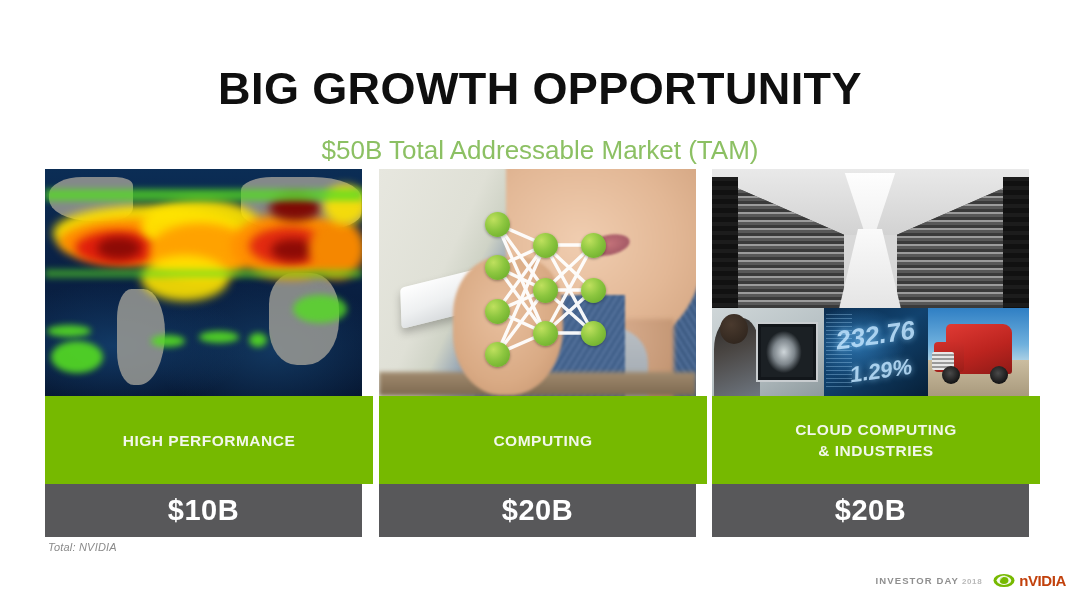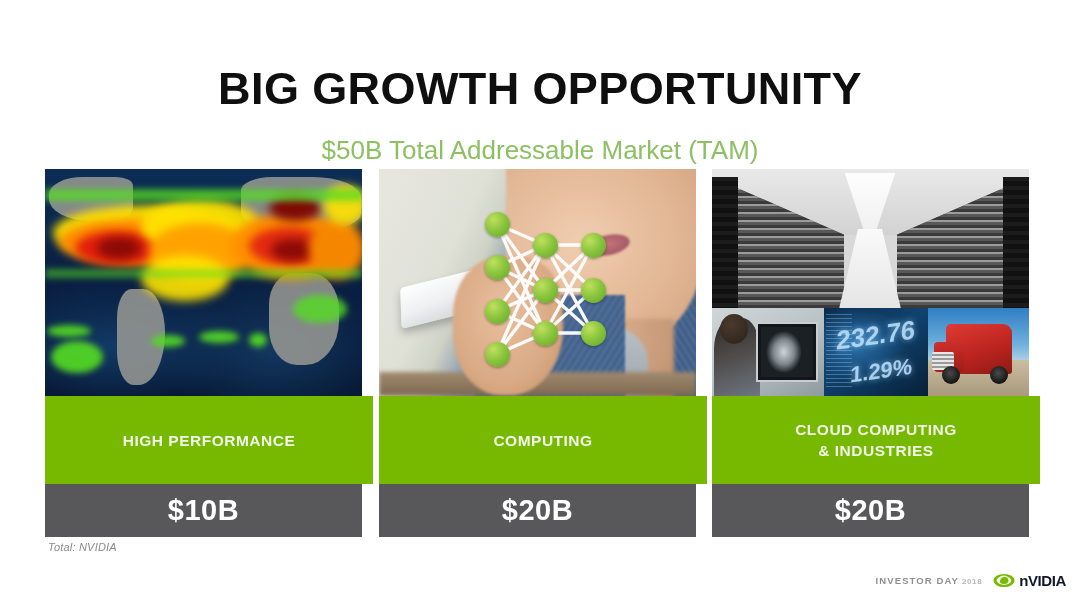--- a/index.html
+++ b/index.html
@@ -395,21 +395,21 @@
     margin-left: 3px;
   }
   #nvidia-logo {
     display: flex;
     align-items: center;
     gap: 4px;
   }
   #nvidia-wordmark {
     font-size: 15px;
     font-weight: bold;
-    color: #0f172a;
+    color: #c2410c;
     letter-spacing: -0.4px;
     white-space: nowrap;
   }
 </style>
 </head>
 <body>
 
 <div id="slide">
 
   <div id="title-block">

